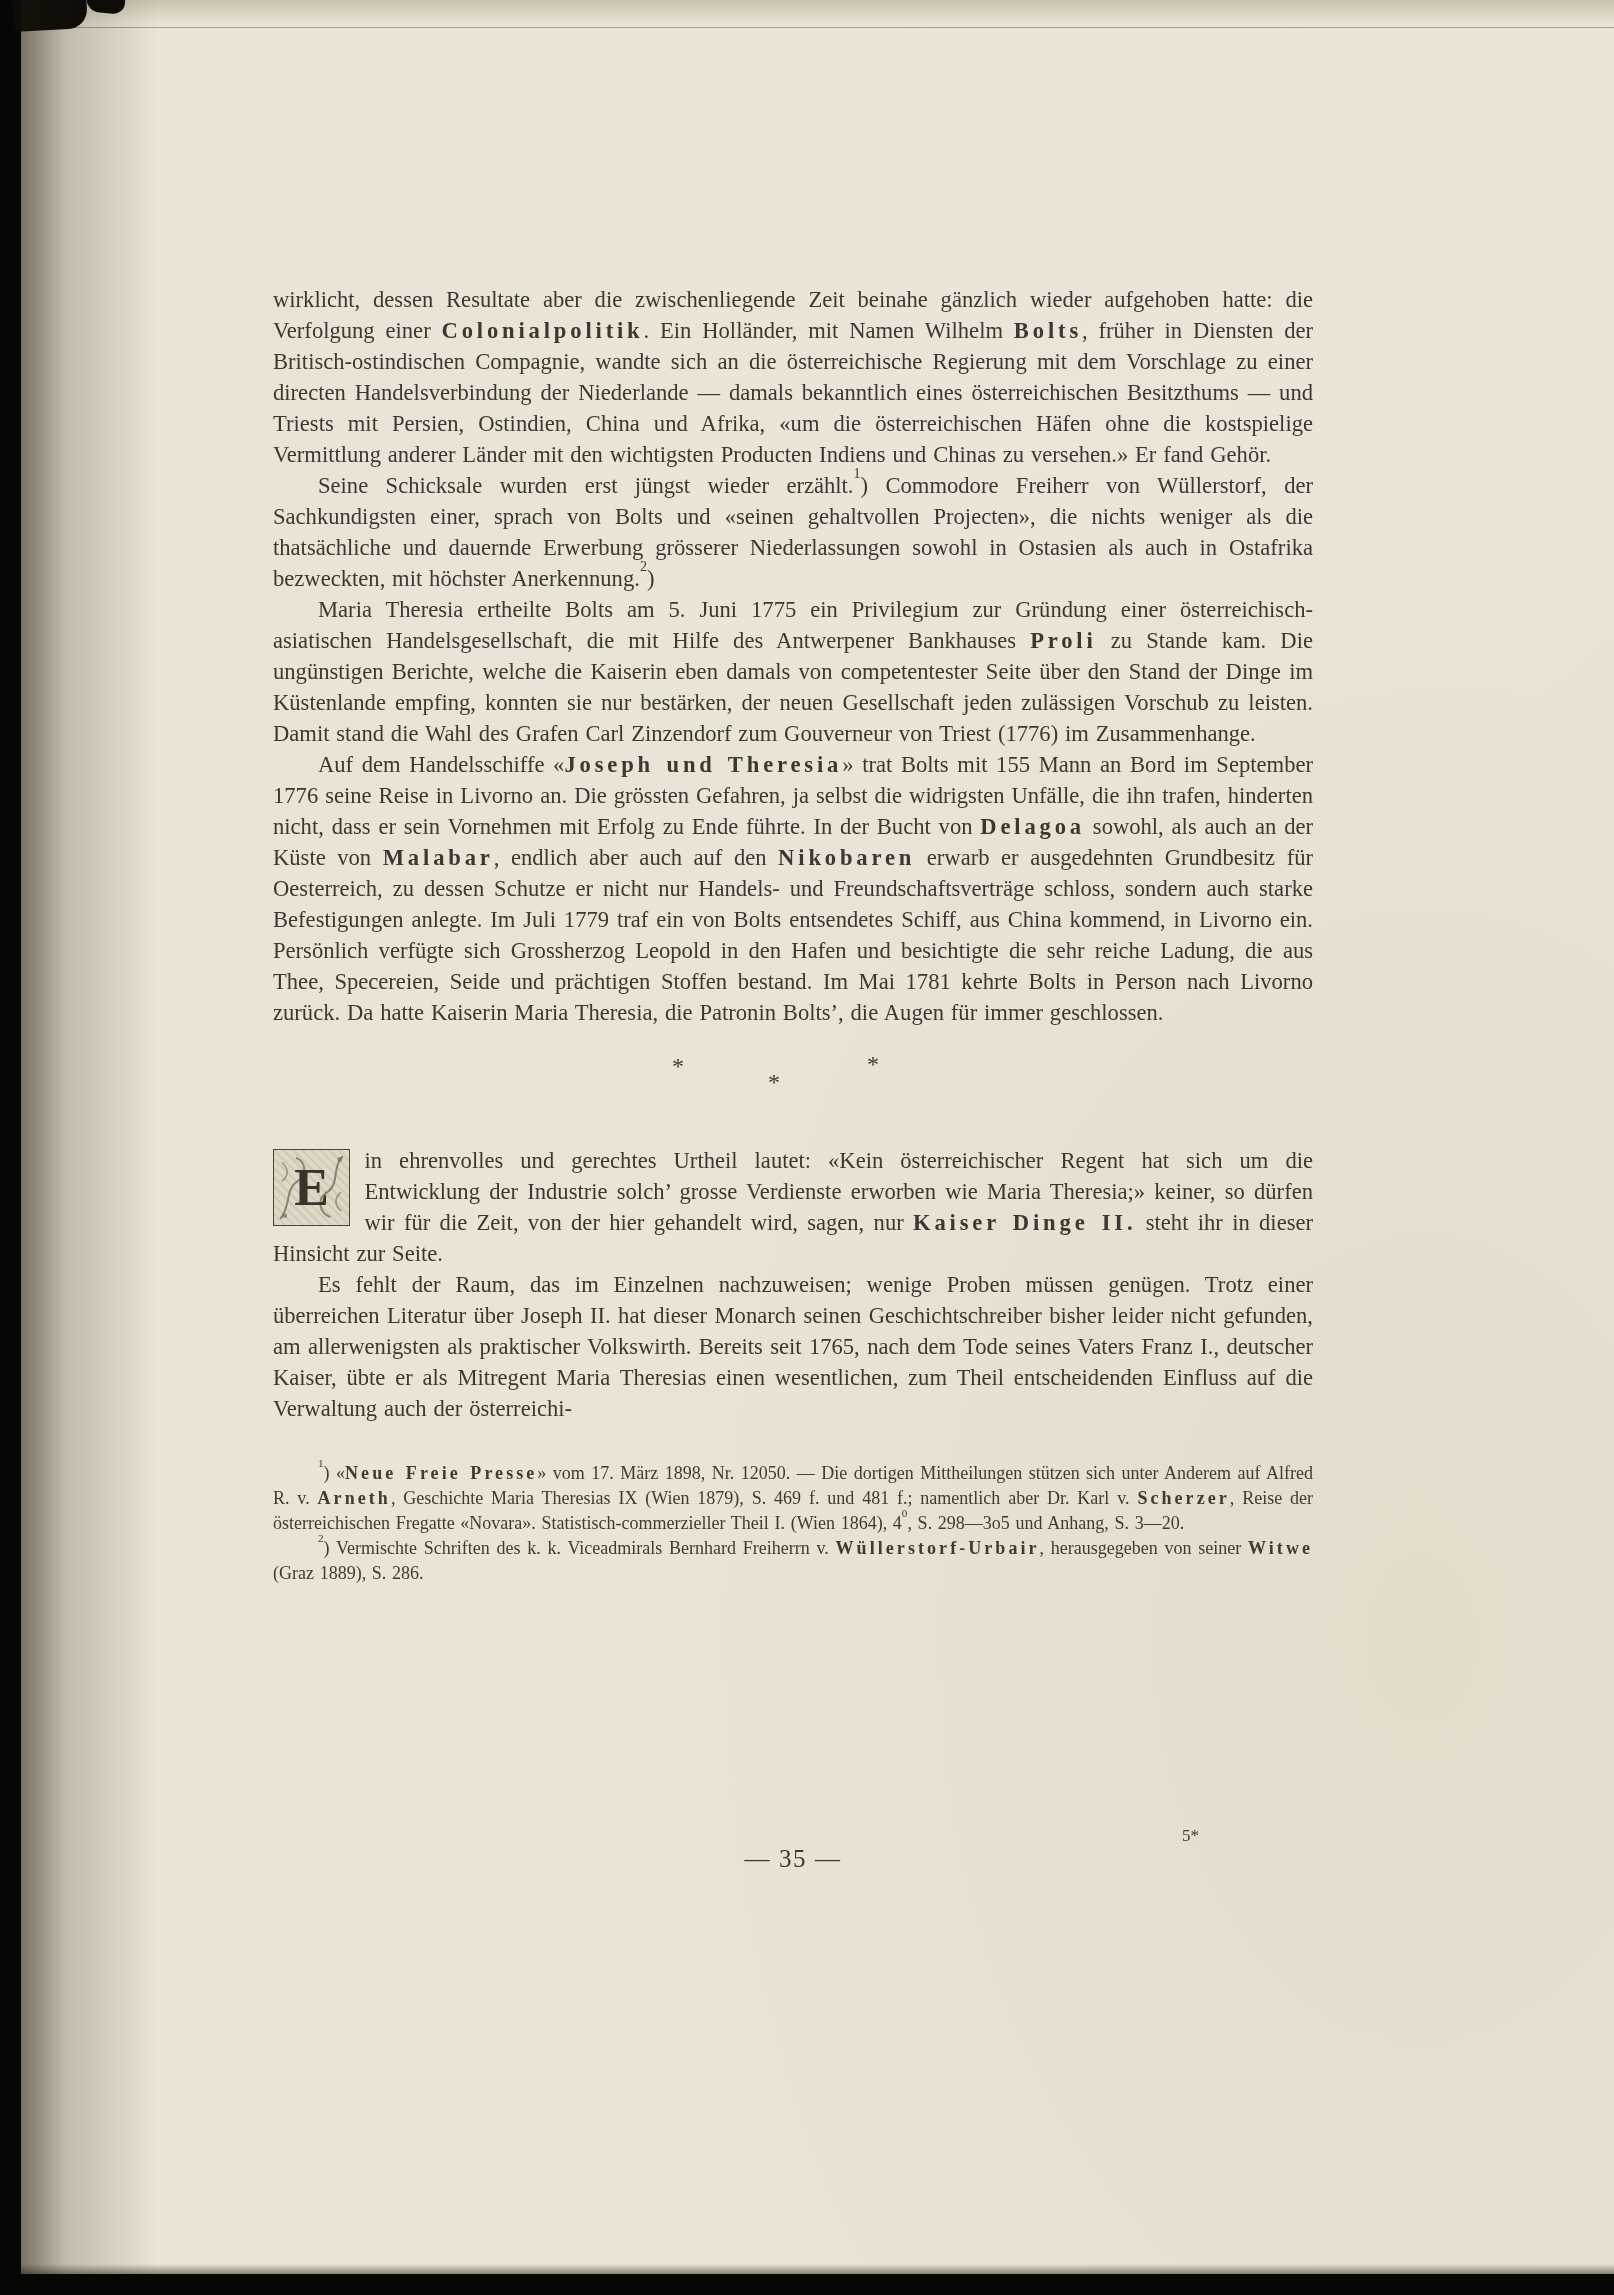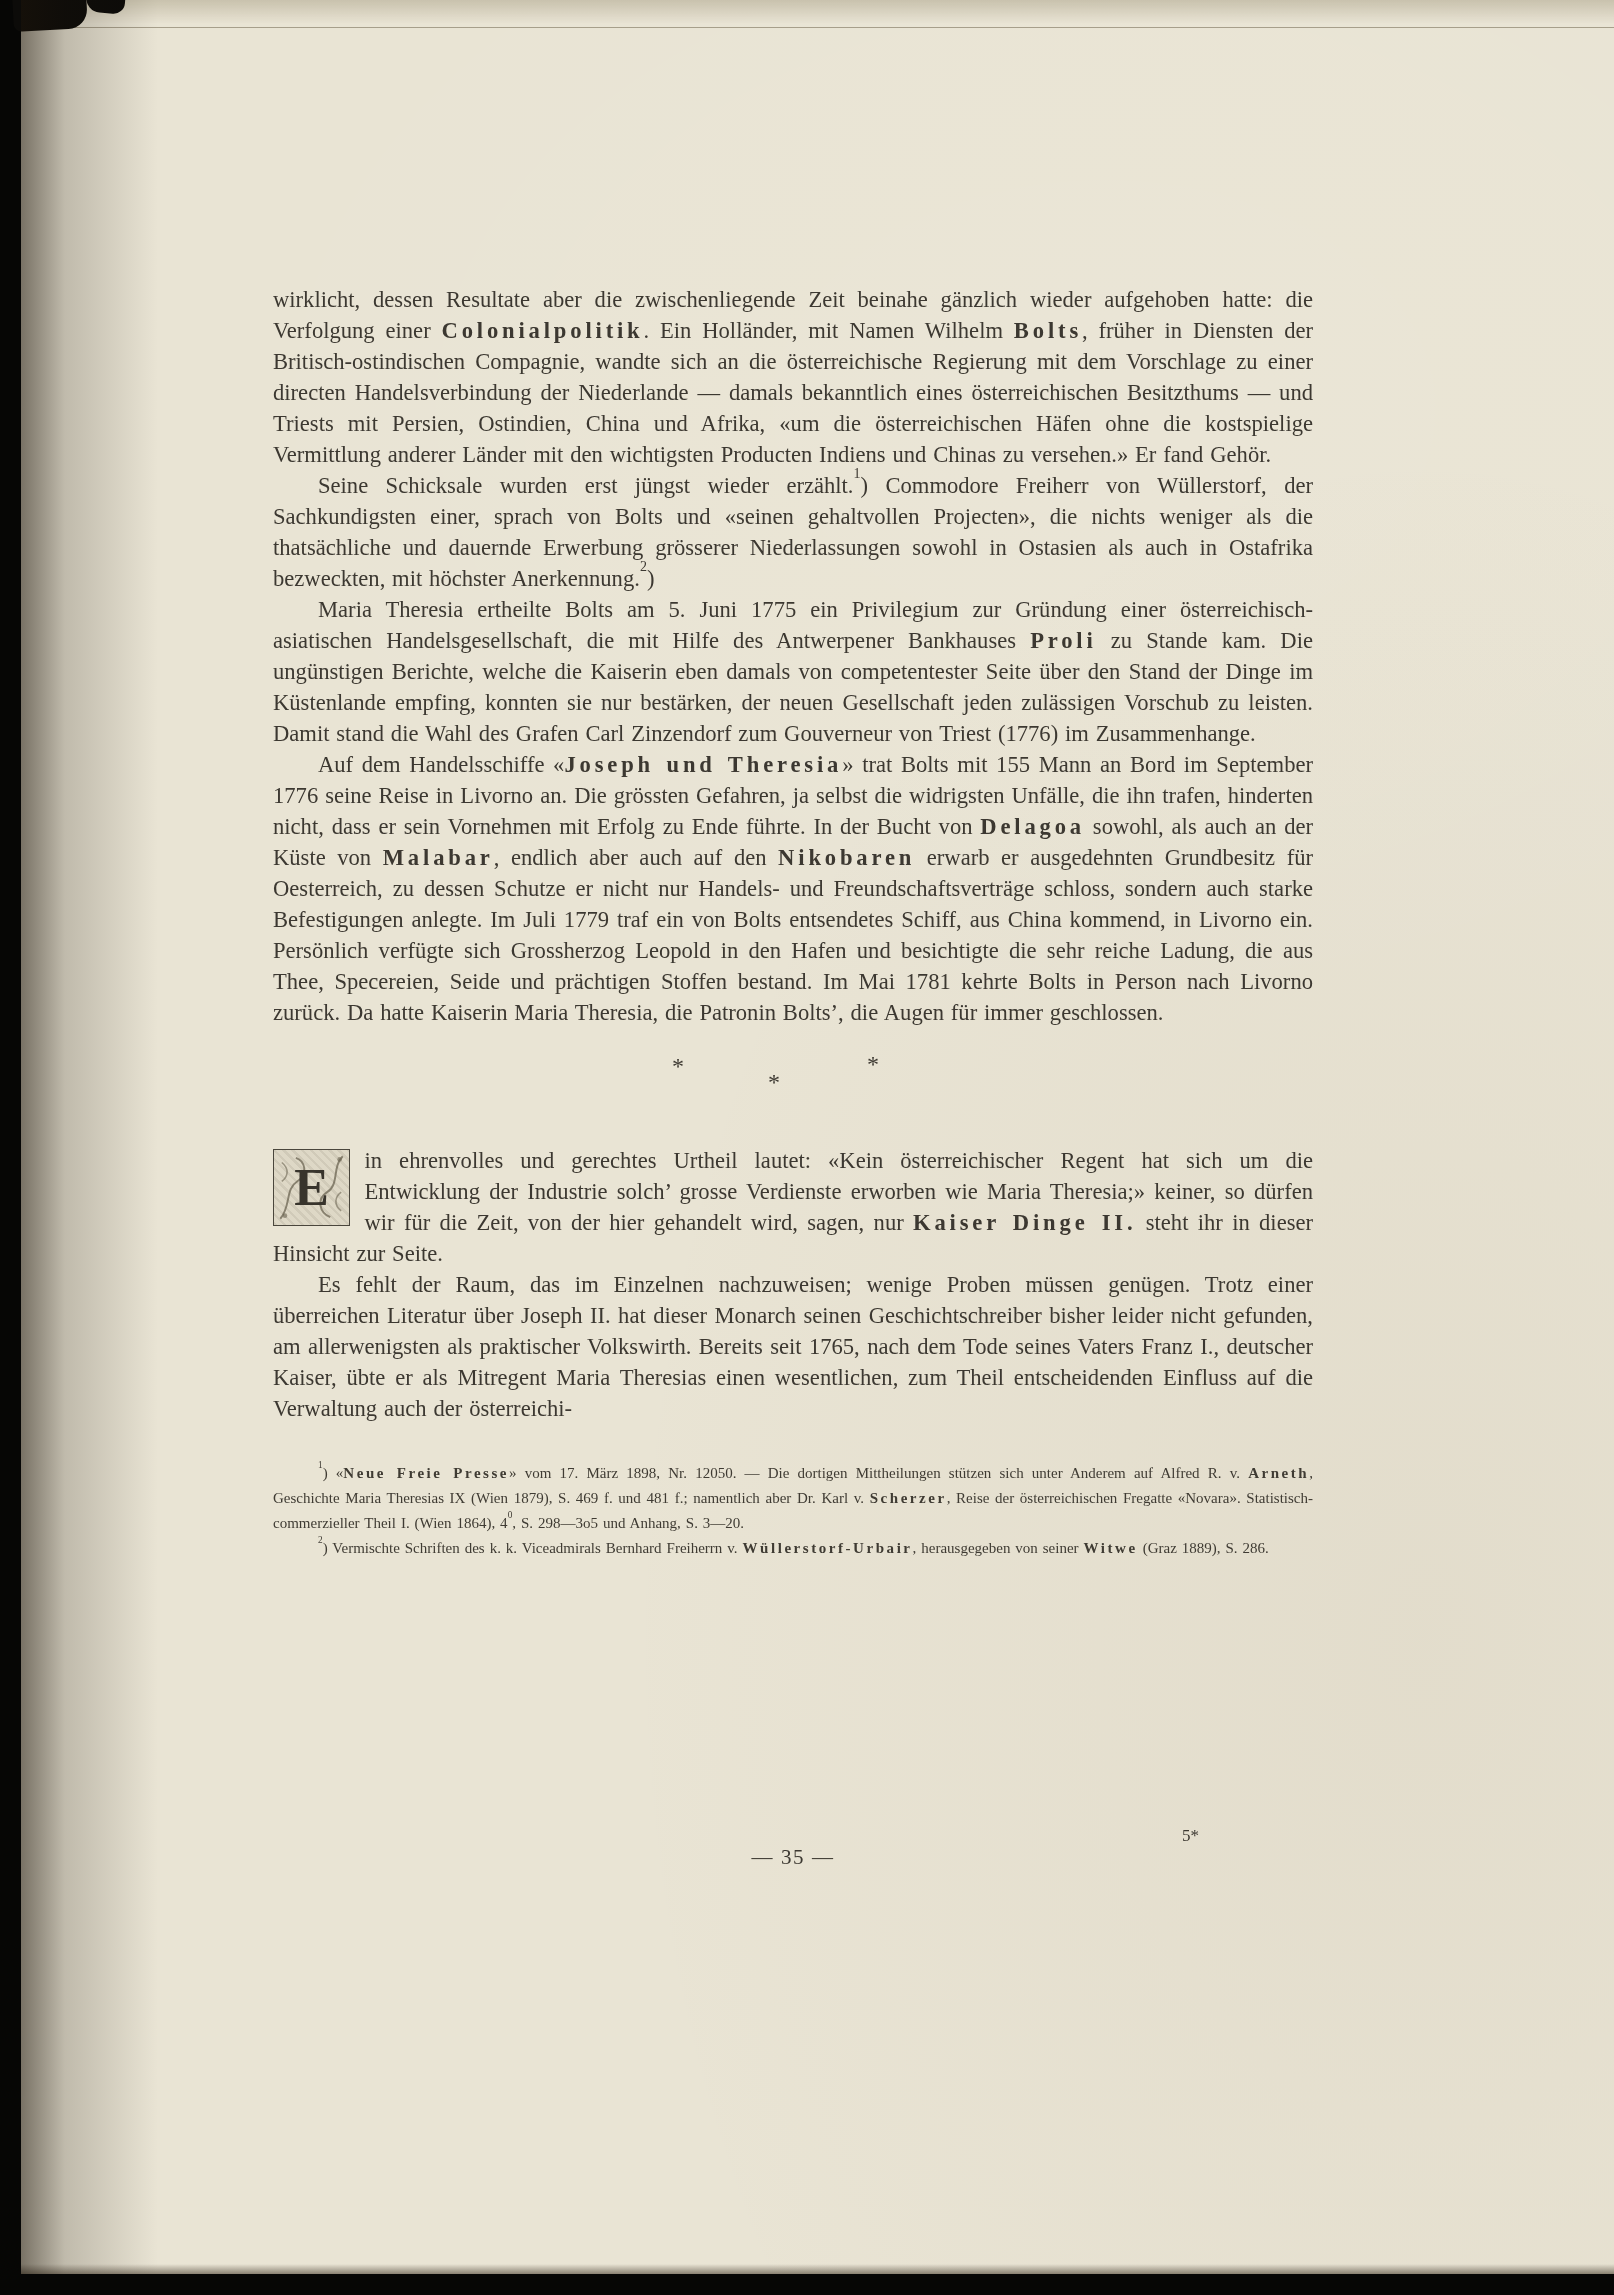--- a/index.html
+++ b/index.html
@@ -80,33 +80,33 @@
   .dropcap-box svg { position: absolute; left: 0; top: 0; width: 100%; height: 100%; }
   .dropcap-letter {
     position: absolute; left: 0; top: 0; right: 0; bottom: 0;
     display: flex; align-items: center; justify-content: center;
     font-size: 52px; font-weight: bold; color: #38342c;
     font-family: "Liberation Serif", "DejaVu Serif", serif;
   }
 
   .footnotes { margin-top: 37px; }
   .footnote {
-    font-size: 15px;
+    font-size: 18px;
     line-height: 25px;
     text-indent: 45px;
     text-align: justify;
     margin: 0;
     color: #3f3b33;
   }
 
   .page-number {
     position: absolute;
     left: 252px; width: 1040px; top: 1845px;
     text-align: center;
-    font-size: 21px; color: #3c3831; letter-spacing: 1.6px;
+    font-size: 25px; color: #3c3831; letter-spacing: 1.6px;
   }
   .signature {
     position: absolute;
     left: 1161px; top: 1826px;
     font-size: 17px; color: #3c3831;
   }
 </style>
 </head>
 <body>
 

